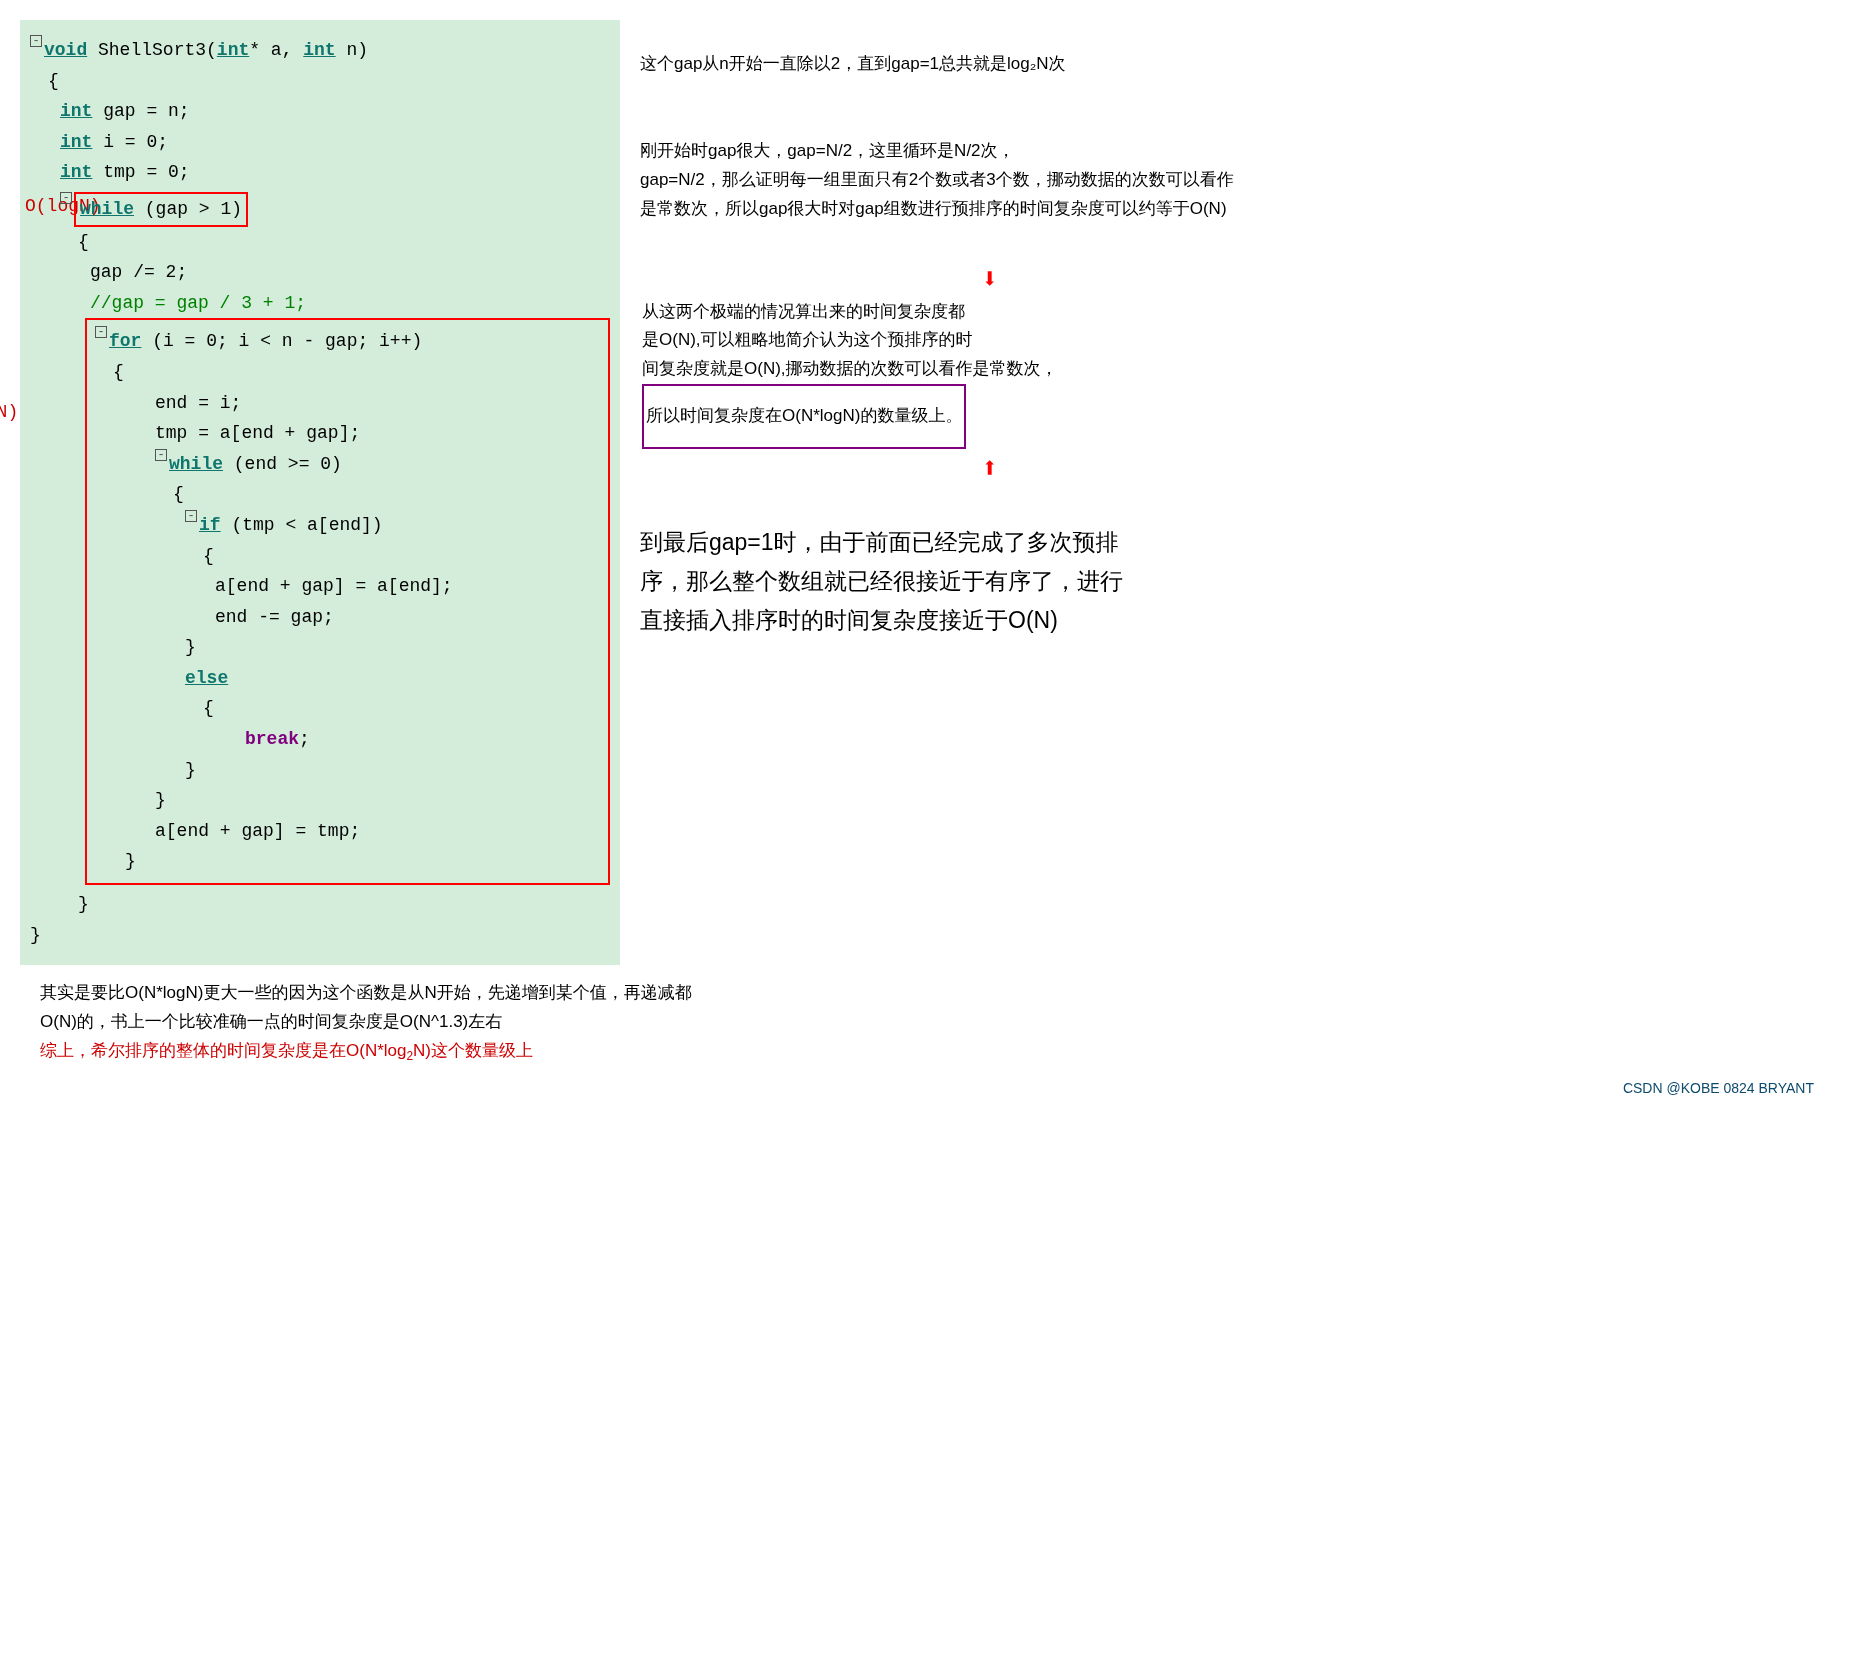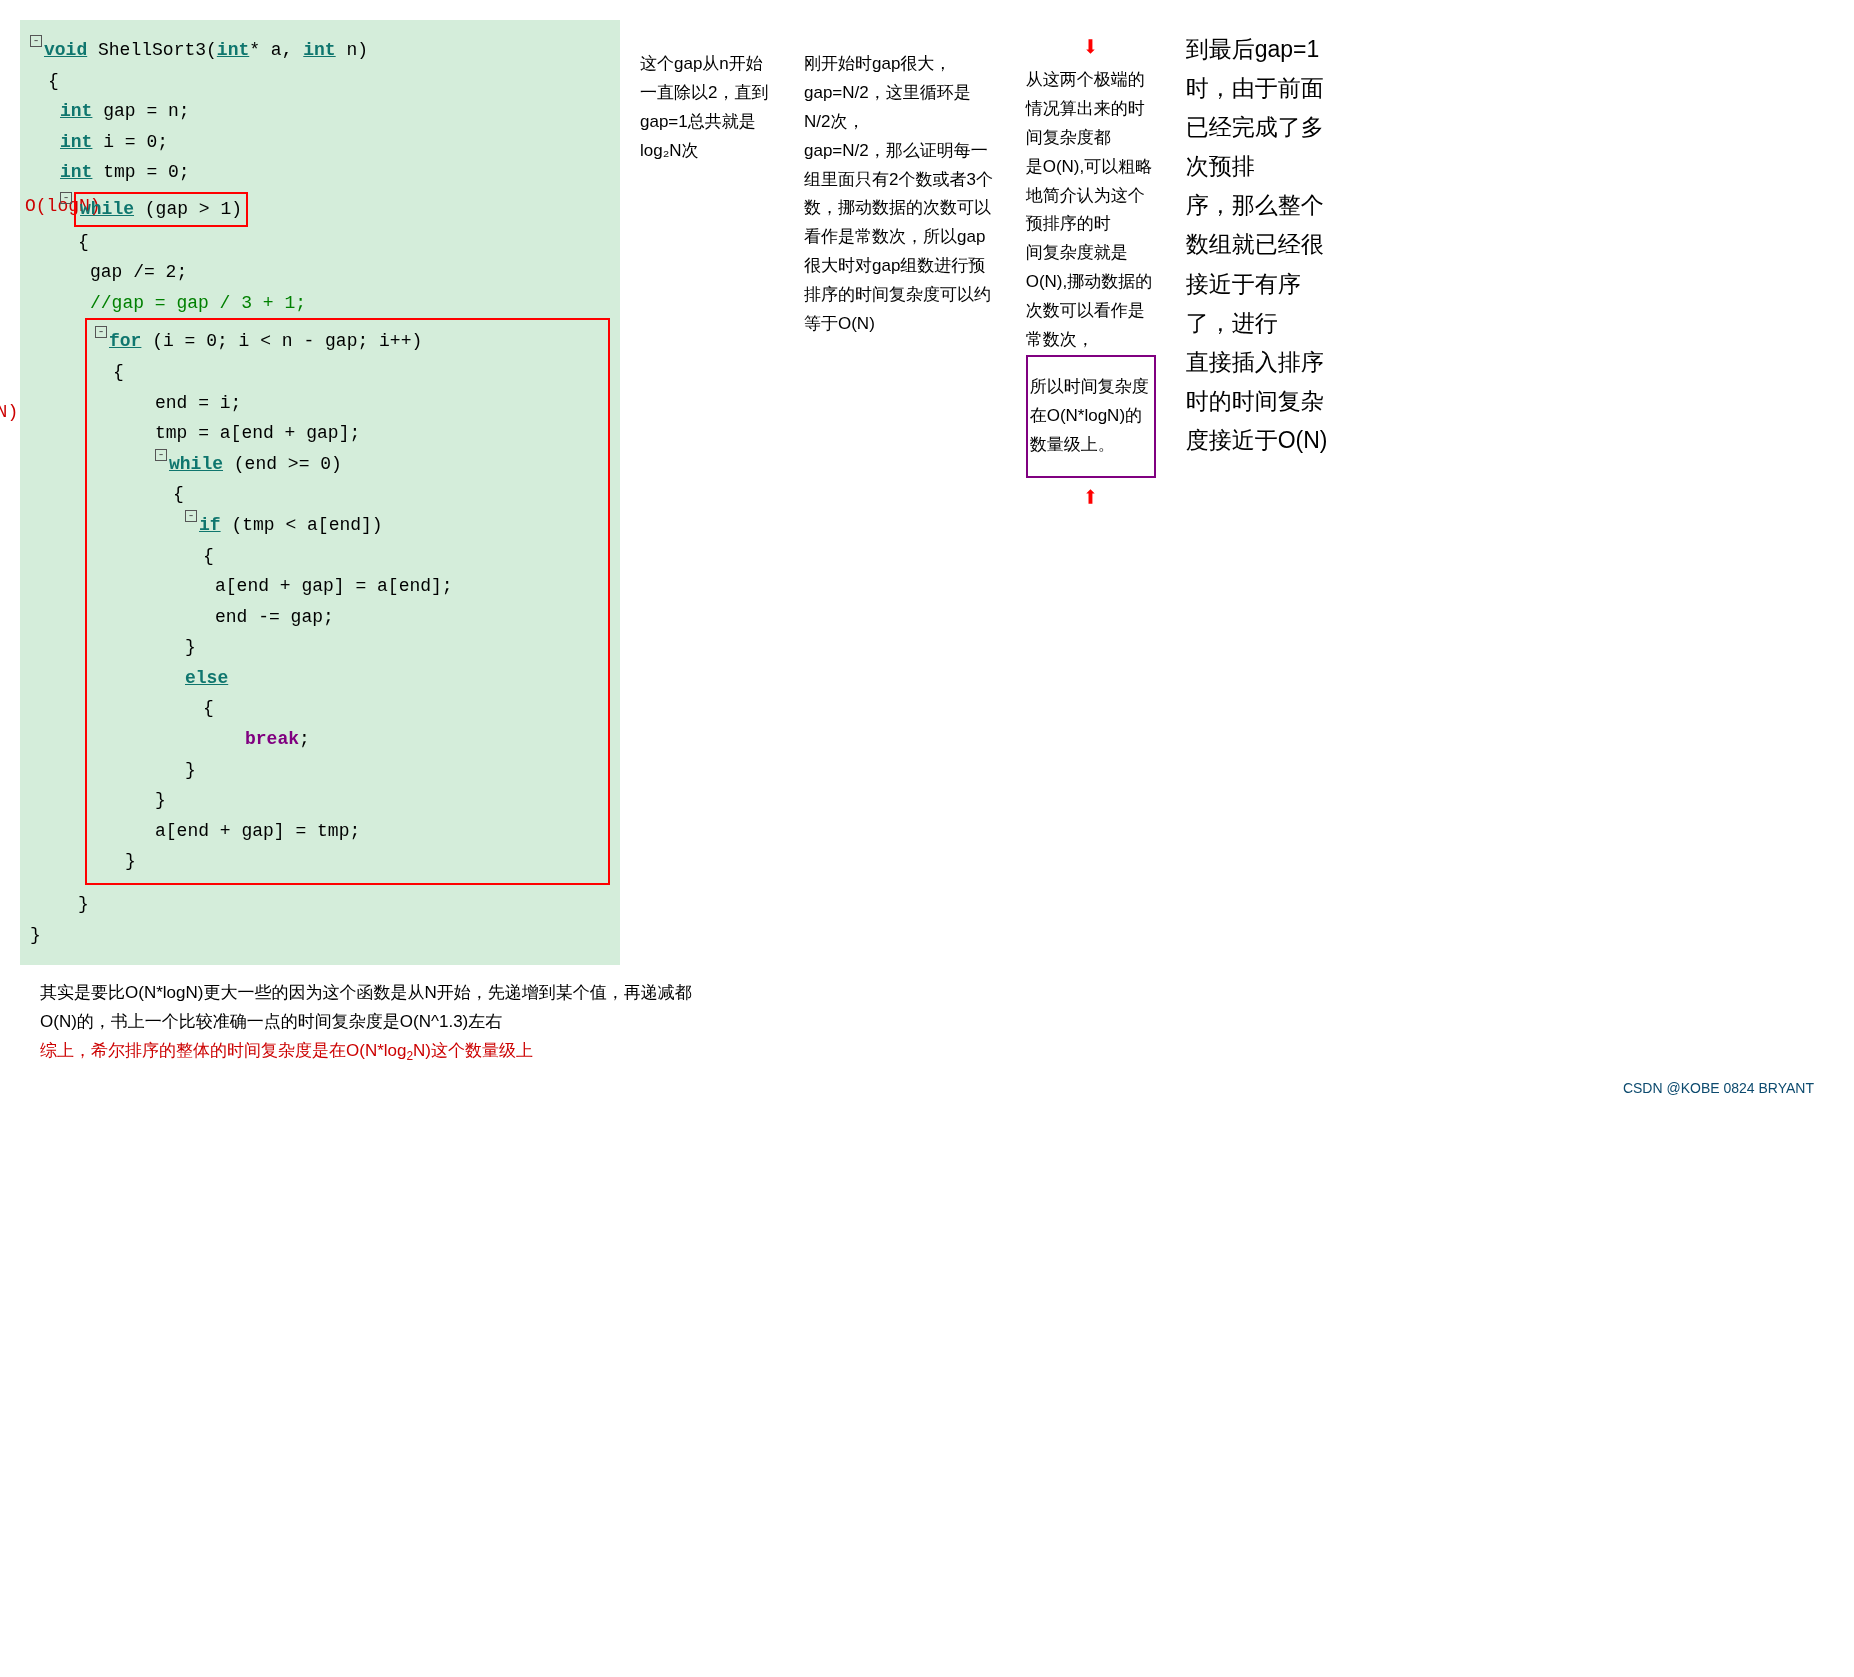--- a/index.html
+++ b/index.html
@@ -141,21 +141,21 @@
       text-align: center;
       font-size: 12px;
       color: #555;
       margin-right: 2px;
       cursor: pointer;
       vertical-align: middle;
     }
 
     .right-annotations {
       display: flex;
-      flex-direction: row;
+      flex-direction: column;
       justify-content: center;
       gap: 28px;
       max-width: 700px;
       flex: 1;
     }
   </style>
 </head>
 <body>
 
 <div class="main-container">

